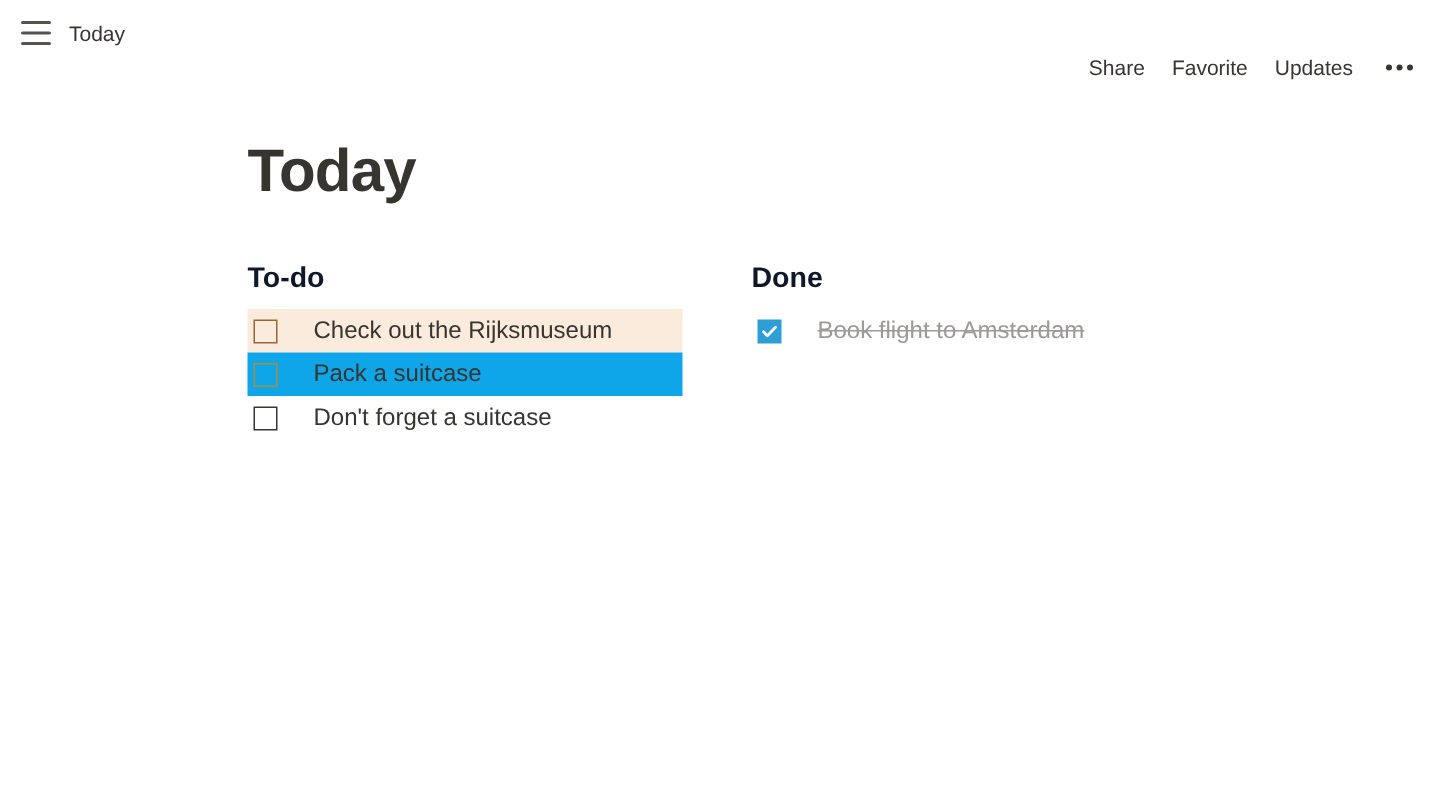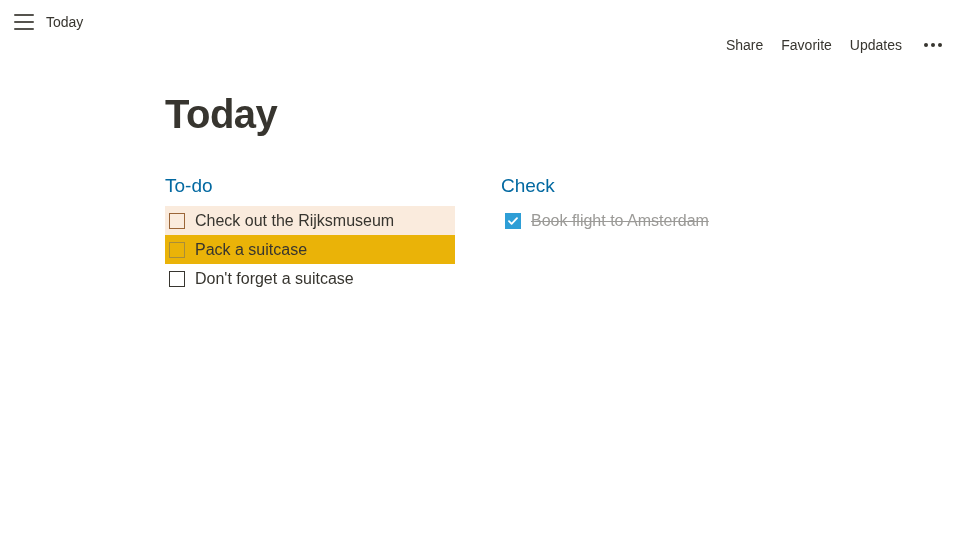--- a/index.html
+++ b/index.html
@@ -81,35 +81,35 @@
     gap: 46px;
   }
   .col {
     flex: 0 0 290px;
   }
   .col-done {
     flex: 0 0 300px;
   }
   .col-heading {
     font-size: 19px;
-    font-weight: 400;
-    color: #0369a1;
+    font-weight: 700;
+    color: #0f172a;
     margin-bottom: 9px;
   }
   .todo-item {
     display: flex;
     align-items: center;
-    gap: 10px;
+    gap: 24px;
     height: 29px;
     padding: 0 4px;
     font-size: 16px;
     cursor: text;
   }
   .row-orange { background: #faebdd; }
-  .row-yellow { background: #eab308; }
+  .row-yellow { background: #0ea5e9; }
   .cb {
     width: 16px;
     height: 16px;
     flex: 0 0 16px;
     display: inline-flex;
     align-items: center;
     justify-content: center;
     cursor: pointer;
   }
   .cb-unchecked {
@@ -171,21 +171,21 @@
         <span class="cb cb-unchecked cb-yellow"></span>
         <span class="todo-label">Pack a suitcase</span>
       </div>
       <div class="todo-item">
         <span class="cb cb-unchecked"></span>
         <span class="todo-label">Don't forget a suitcase</span>
       </div>
     </div>
 
     <div class="col col-done">
-      <div class="col-heading">Check</div>
+      <div class="col-heading">Done</div>
 
       <div class="todo-item">
         <span class="cb cb-checked">
           <svg width="12" height="12" viewBox="0 0 12 12">
               <path d="M2 6.2 L4.6 8.8 L10 3.2" stroke="#fff" stroke-width="1.8" fill="none" stroke-linecap="round" stroke-linejoin="round"></path>
             </svg>
         </span>
         <span class="done-label">Book flight to Amsterdam</span>
       </div>
     </div>

